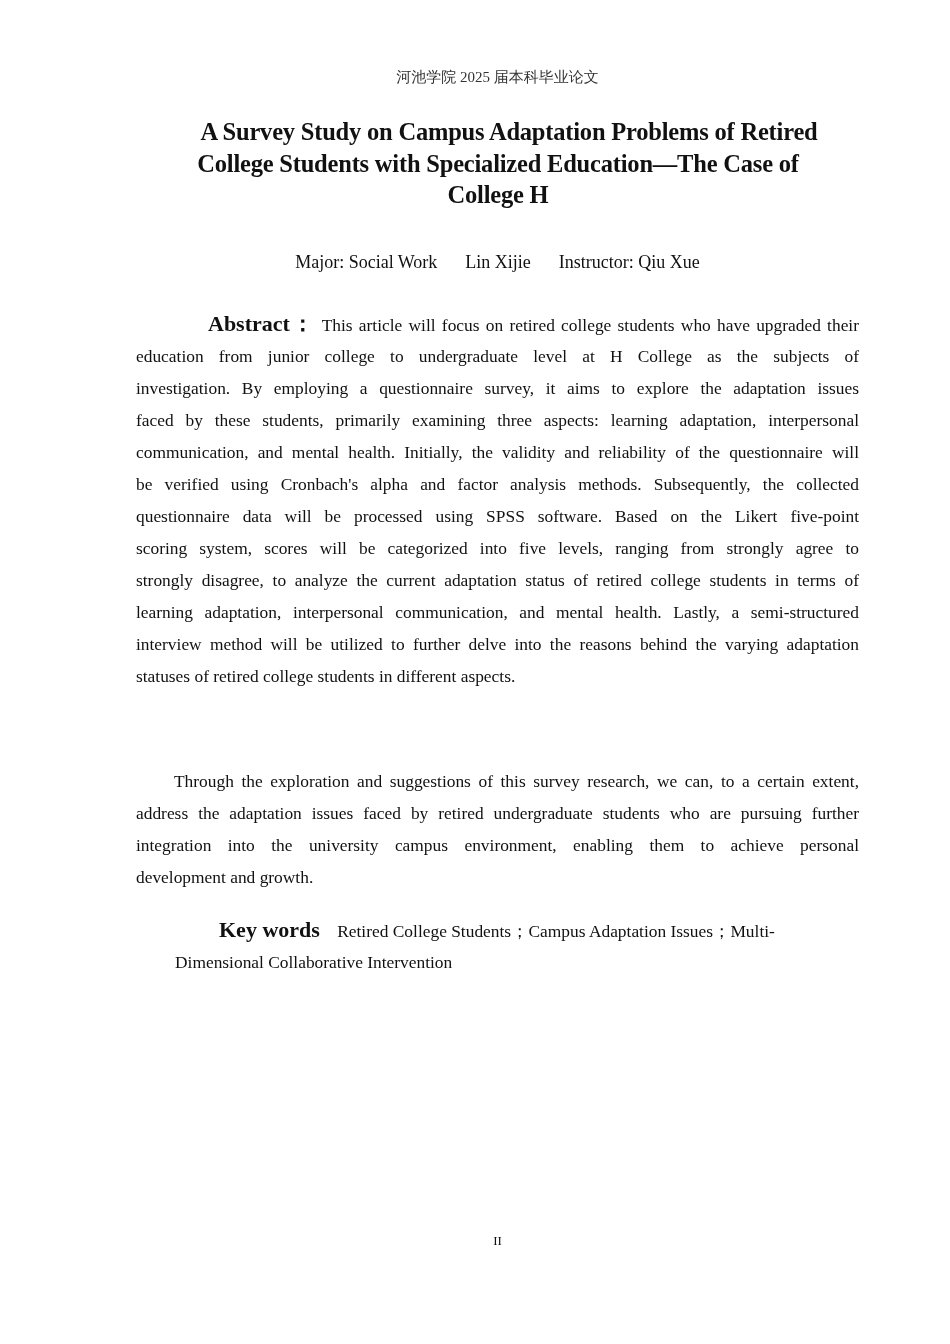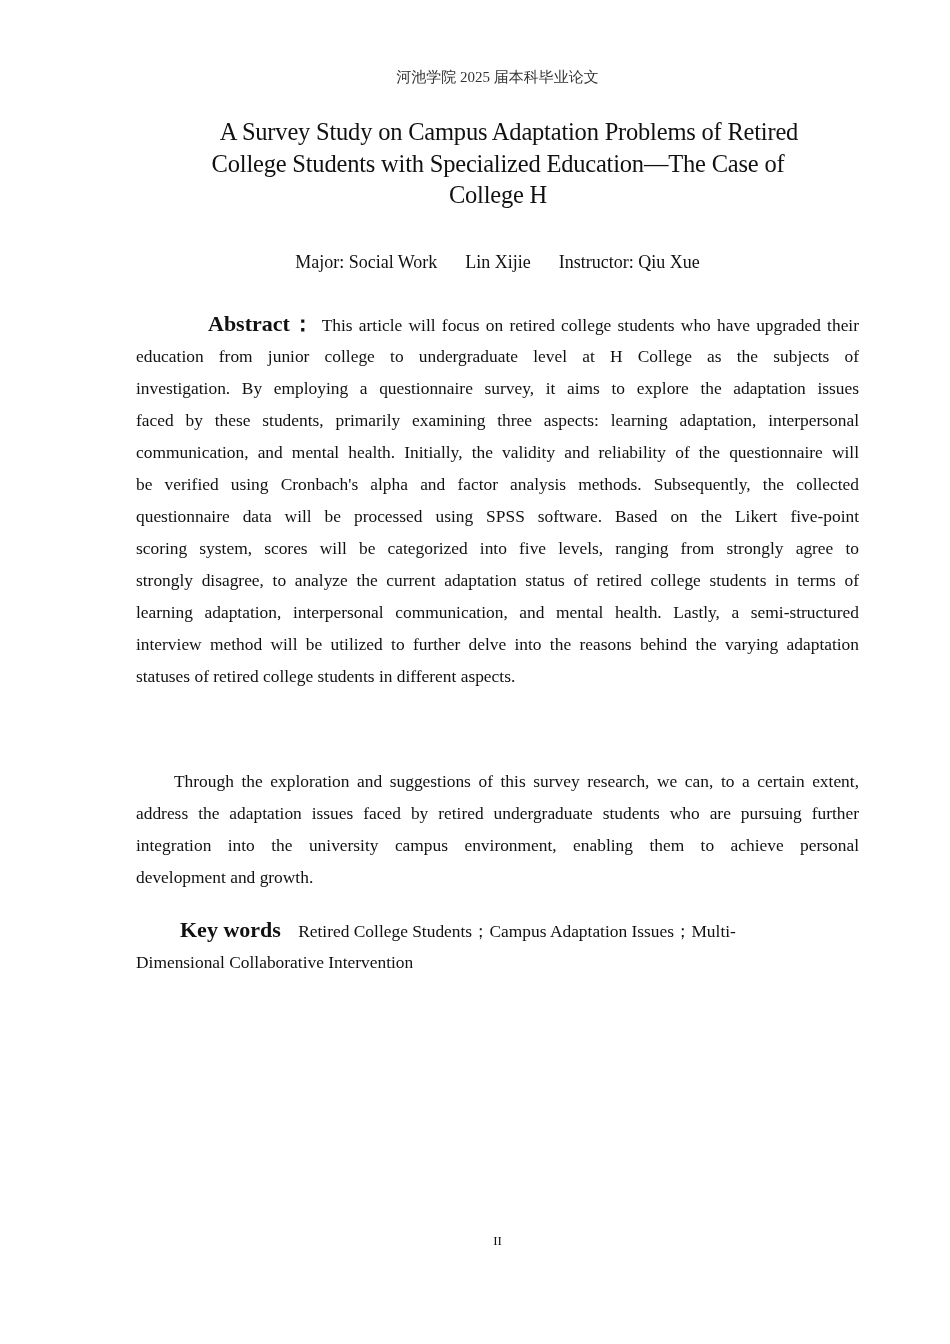--- a/index.html
+++ b/index.html
@@ -1,38 +1,38 @@
 <!DOCTYPE html>
 <html><head>
 <meta charset="utf-8">
 <style>
   html, body { margin:0; padding:0; background:#ffffff; }
   body { width:950px; height:1344px; position:relative; overflow:hidden;
          font-family:"Liberation Serif","DejaVu Serif",serif; color:#111; }
   .header { position:absolute; top:68px; left:0; width:995px; text-align:center;
             font-size:15px; color:#333; }
   .title { position:absolute; top:116px; left:170px; width:656px; text-align:center;
-           font-weight:normal; font-size:24.5px; line-height:31.5px; color:#111;
+           font-weight:bold; font-size:24.5px; line-height:31.5px; color:#111;
            letter-spacing:-0.2px; }
   .title .l1 { display:block; padding-left:22px; }
   .title span { display:block; white-space:nowrap; }
   .byline { position:absolute; top:252px; left:0; width:995px; text-align:center;
             font-size:18px; white-space:nowrap; }
   .byline b { font-weight:normal; }
   .byline .gap { display:inline-block; width:28px; }
   .para { position:absolute; left:136px; width:723px; font-size:17.4px; line-height:32px;
           text-align:justify; }
   .para .line { display:block; text-align:justify; text-align-last:justify; white-space:nowrap; height:32px; }
   .para .line.last { text-align-last:left; }
   .abstract { top:308px; }
   .abstract .lead { font-weight:bold; font-size:22px;margin-left:28px; }
   .ind { display:inline-block; width:44px; }
   .ind2 { display:inline-block; width:38px; }
   .para2 { top:765px; }
-  .kw { top:914px; }
+  .kw { top:914px;margin-left:39px; }
   .kw .lead { font-weight:bold; font-size:22px; }
   .pagenum { position:absolute; top:1233px; left:0; width:995px; text-align:center; font-size:13px; }
 </style>
 </head>
 <body>
 
 <div class="header">河池学院 2025 届本科毕业论文</div>
 
 <div class="title">
   <span class="l1">A Survey Study on Campus Adaptation Problems of Retired</span>

